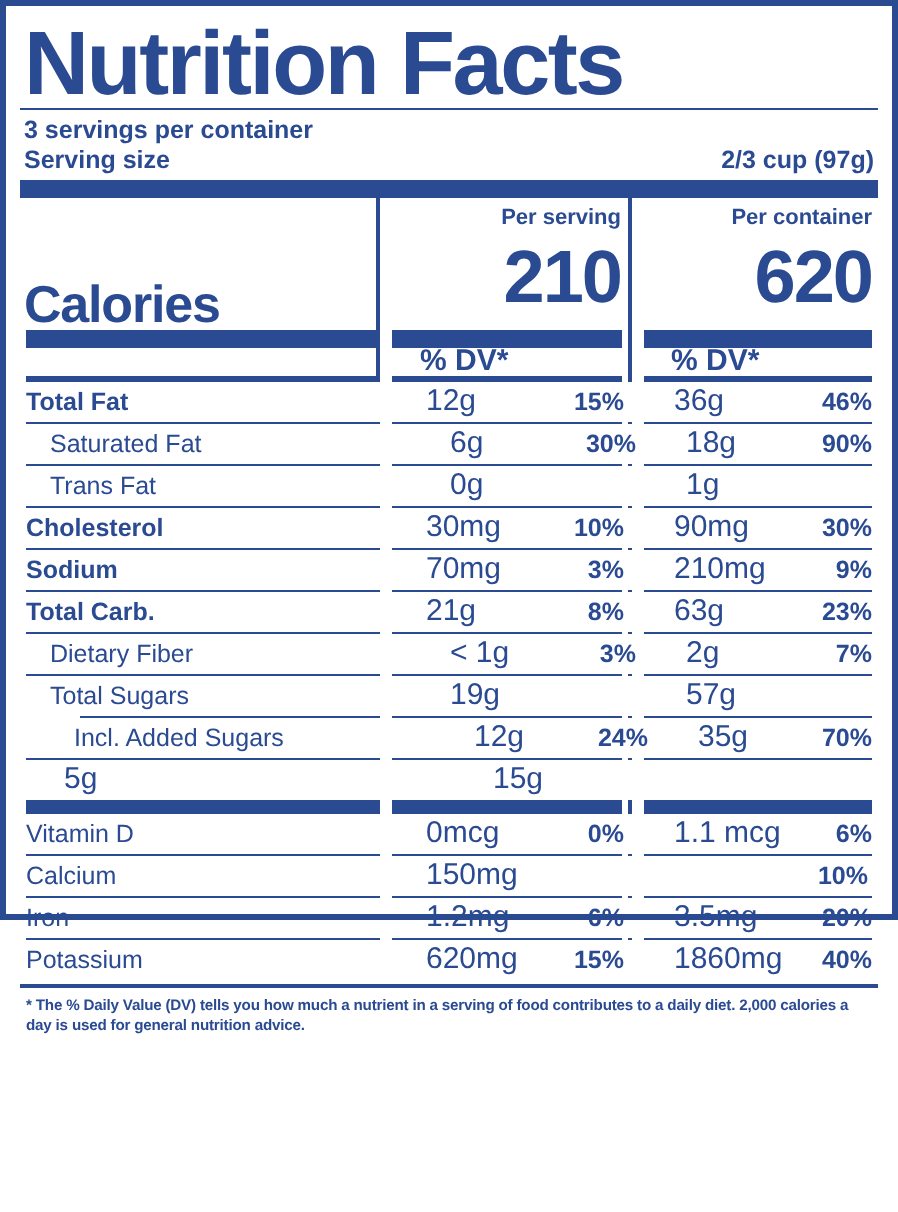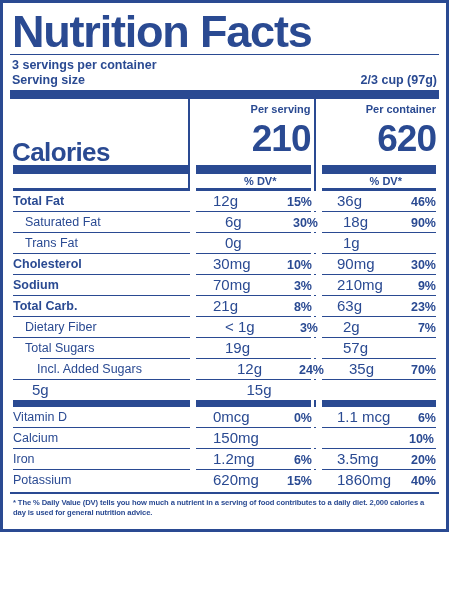--- a/index.html
+++ b/index.html
@@ -11,21 +11,21 @@
     width: 449px;
     height: 606px;
     font-family: "Liberation Sans", sans-serif;
     overflow: hidden;
   }
 
   
   .label {
     box-sizing: border-box;
     width: 449px;
-    height: 532px;
+    height: 460px;
     border: 3px solid #2a4a92;
     padding: 5px 7px 0 7px;
     color: #2a4a92;
     position: relative;
   }
 
   
   .title {
     font-size: 45px;
     font-weight: bold;
@@ -88,23 +88,23 @@
     font-weight: bold;
     text-align: right;
     line-height: 1;
     letter-spacing: -1px;
     padding-top: 2px;
     white-space: nowrap;
   }
   .cal-spacer-label { height: 22px; }
 
   .dv-head {
-    font-size: 11px;
-    font-weight: bold;
-    text-align: center;
+    font-size: 15px;
+    font-weight: bold;
+    text-align: left;
     height: 14px;
     line-height: 14px;
     white-space: nowrap;
   }
   .dv-head-blank { height: 14px; }
 
   
   .nrow {
     display: flex;
     align-items: center;

